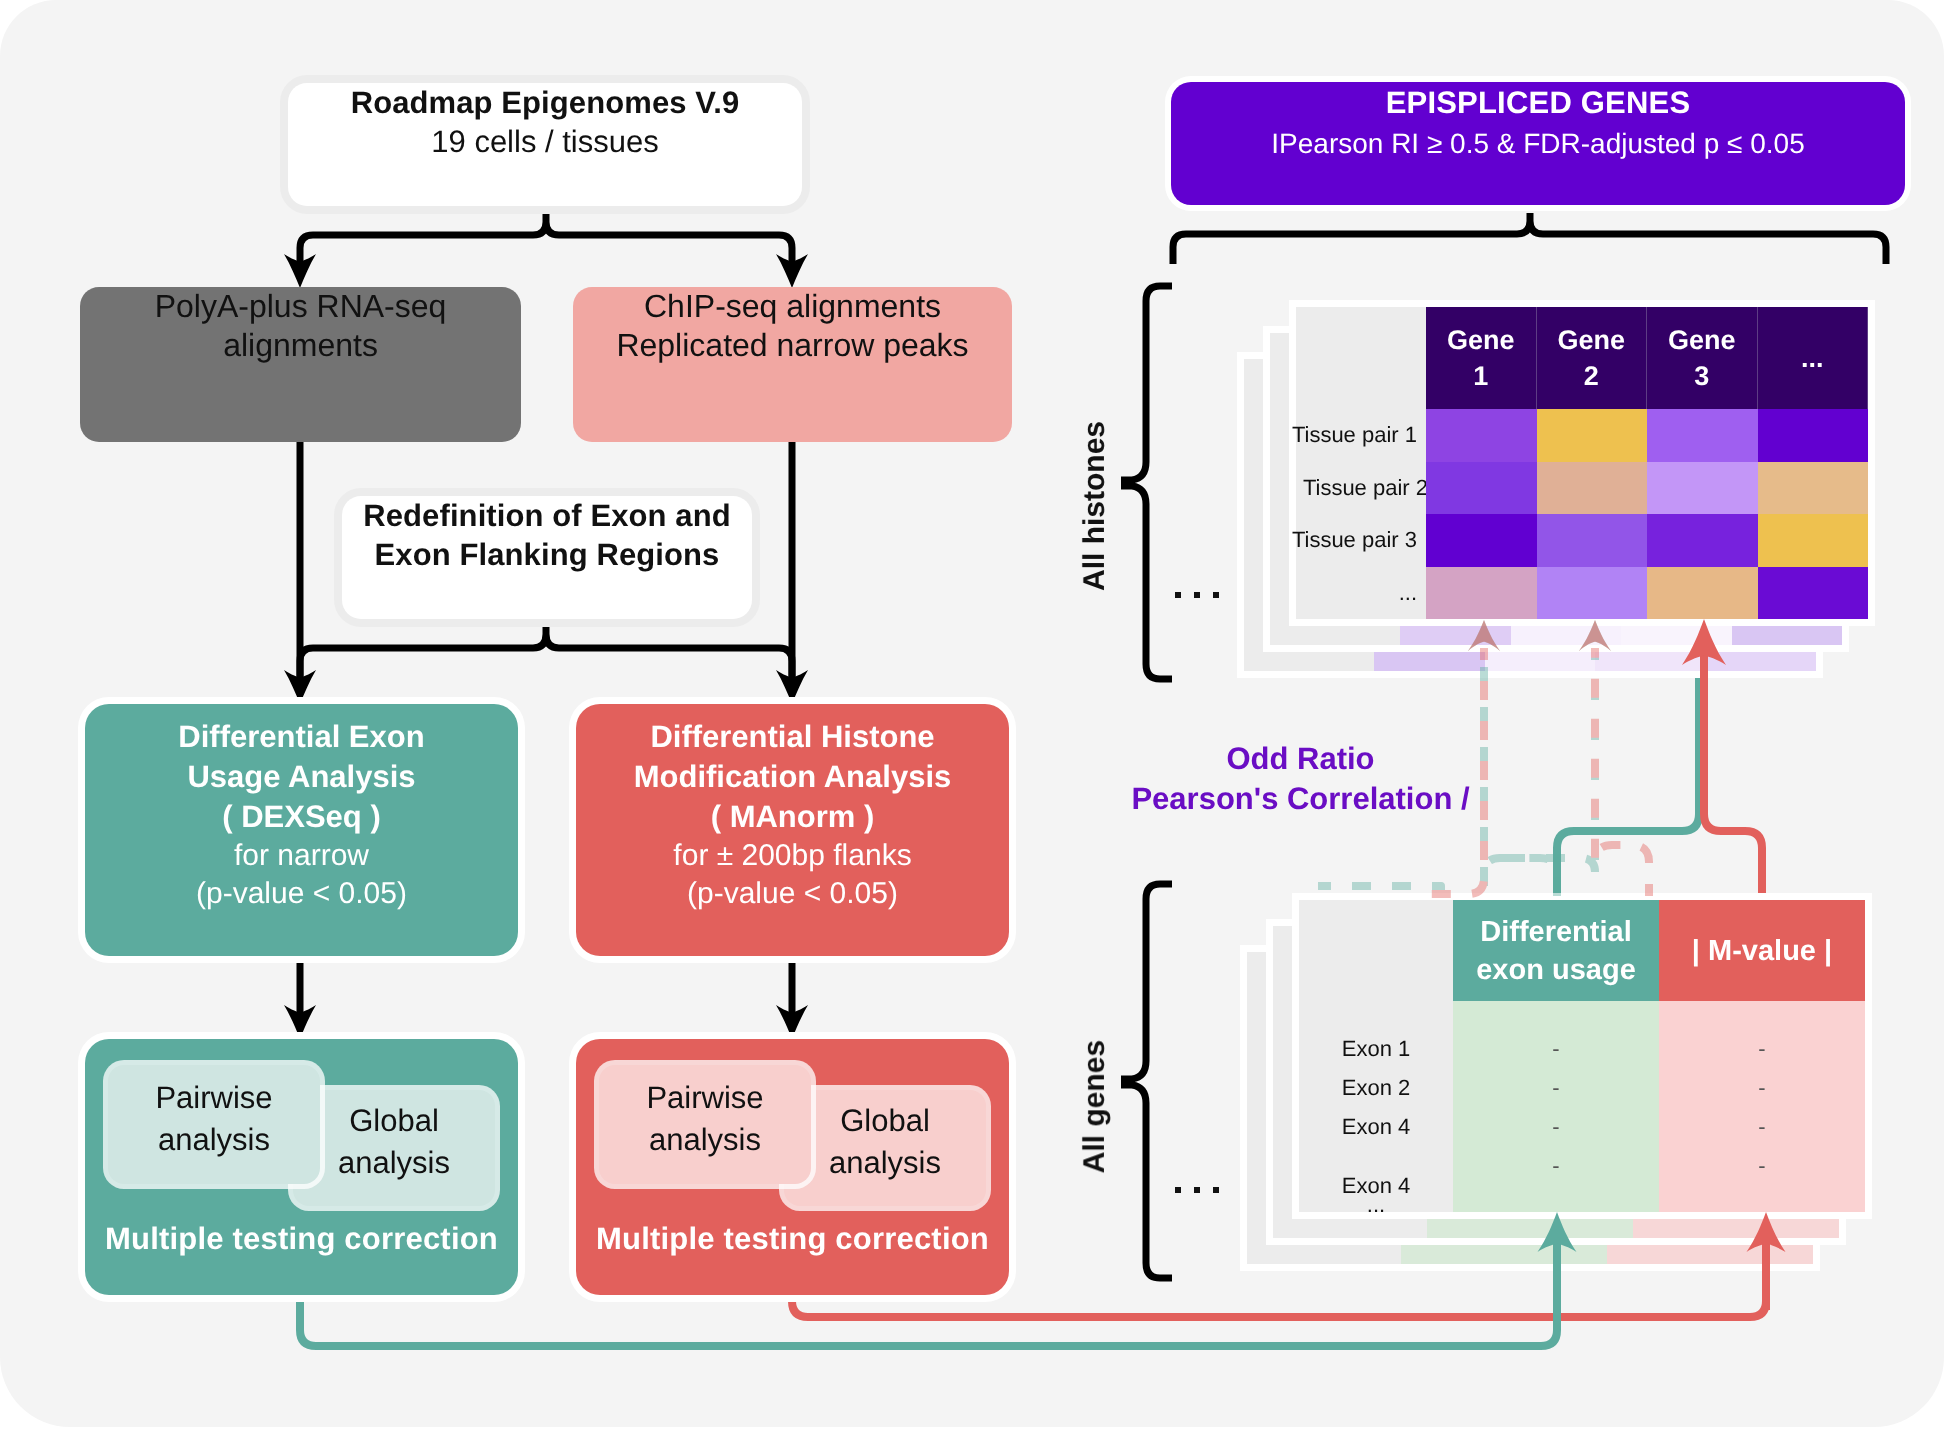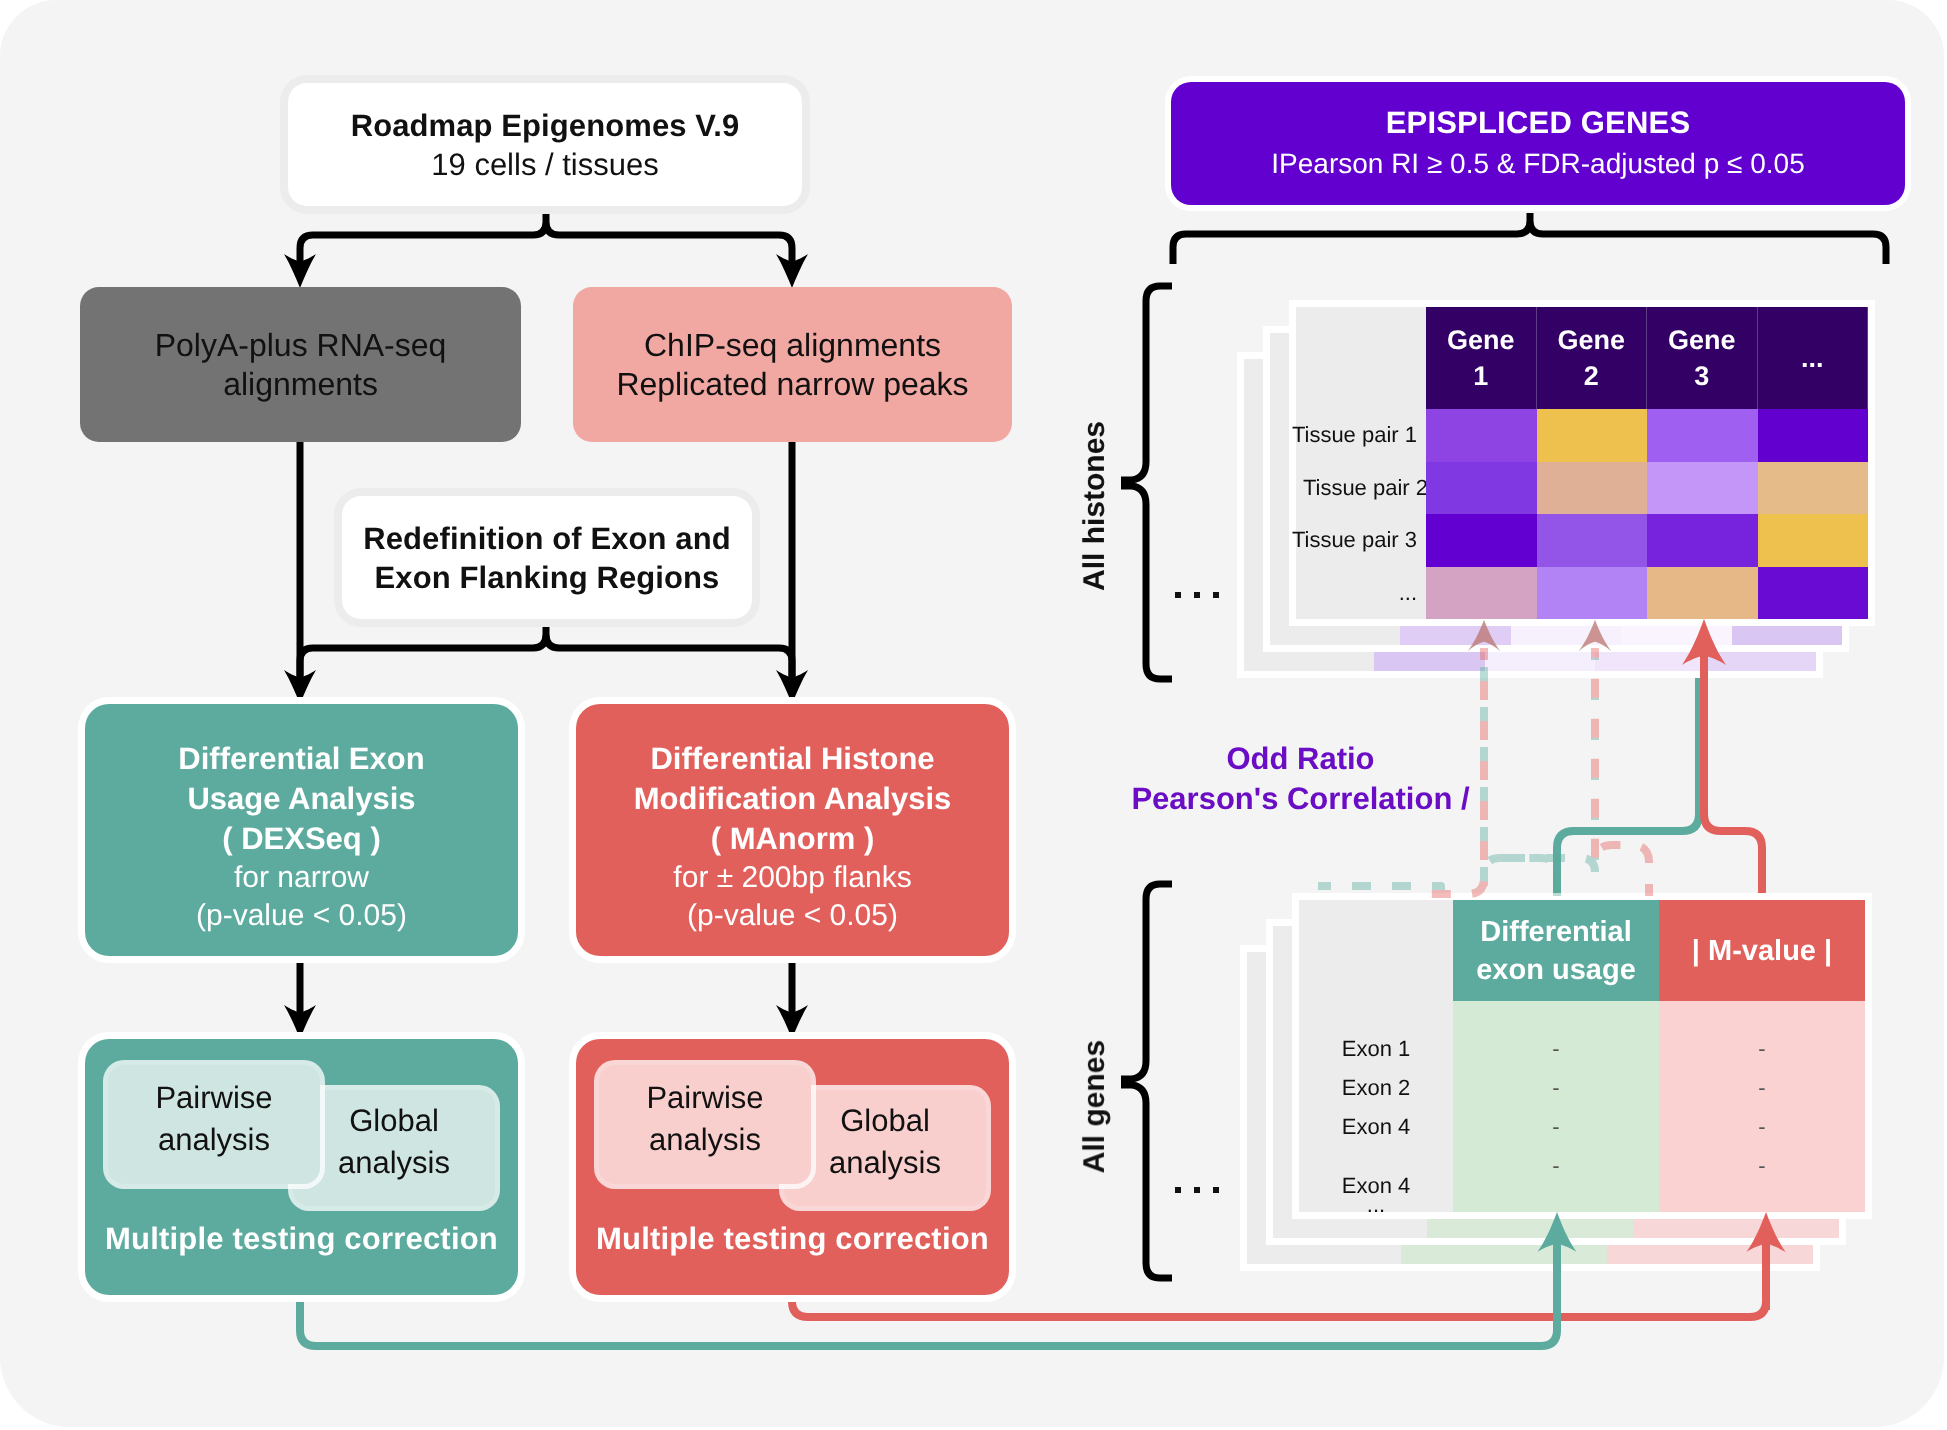--- a/index.html
+++ b/index.html
@@ -3,21 +3,21 @@
 <meta charset="utf-8">
 <style>
   html,body{margin:0;padding:0;background:#ffffff;}
   #page{position:relative;width:1947px;height:1430px;overflow:hidden;
         font-family:"Liberation Sans",sans-serif;
         -webkit-font-smoothing:antialiased;text-rendering:geometricPrecision;}
   #canvas{position:absolute;left:0;top:0;width:1944px;height:1427px;
           background:#f4f4f4;border-radius:56px 56px 70px 70px;}
   svg.layer{position:absolute;left:0;top:0;width:1947px;height:1430px;overflow:visible;}
   .node{position:absolute;box-sizing:border-box;display:flex;flex-direction:column;
-        align-items:center;justify-content:center;text-align:center;}
+        align-items:center;text-align:center;}
   .ln{display:block;white-space:nowrap;}
 
   
   .whitebox{background:#ffffff;border-radius:19px;box-shadow:0 0 0 8px #ececec;}
   .lightgreen{background:#737373;border-radius:19px;}
   .lightred{background:#f1a7a2;border-radius:19px;}
   .darkgreen{background:#5cab9e;border-radius:24px;box-shadow:0 0 0 7px #ffffff;}
   .darkred{background:#e2605c;border-radius:24px;box-shadow:0 0 0 7px #ffffff;}
   .purplebox{background:#6200d0;border-radius:20px;box-shadow:0 0 0 6px #ffffff;}
   .hdr1{font-size:31px;font-weight:bold;color:#111;letter-spacing:0.1px;line-height:39px;}

